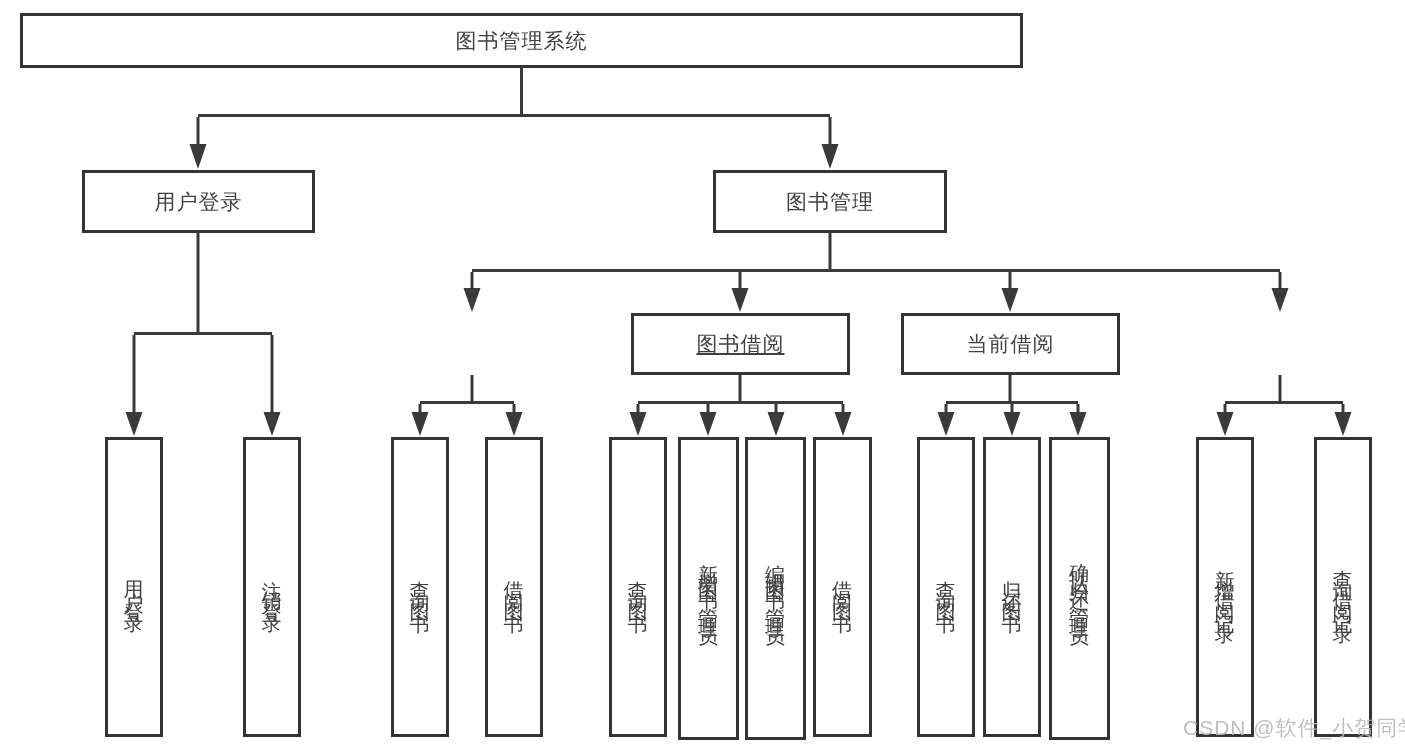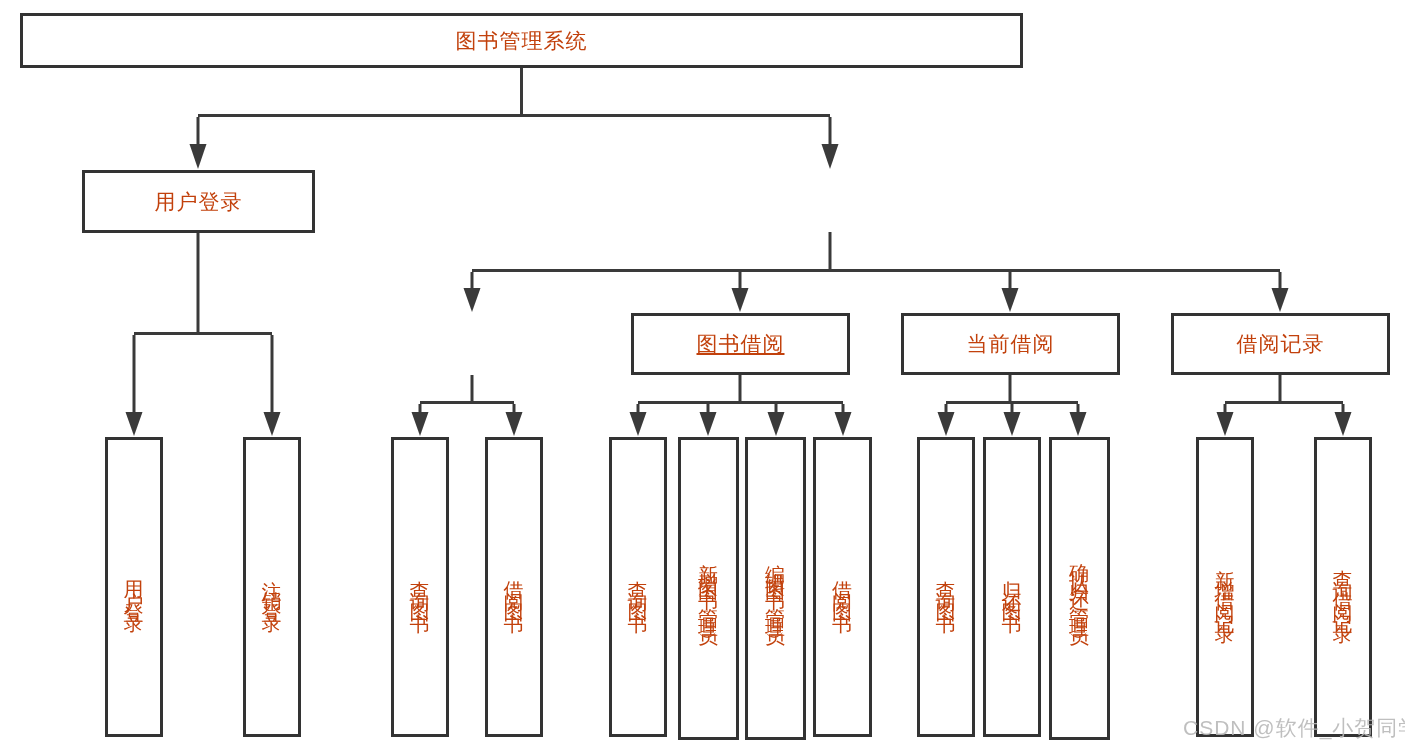--- a/index.html
+++ b/index.html
@@ -15,21 +15,21 @@
     position: absolute;
     left: 0; top: 0;
     width: 1405px; height: 747px;
     pointer-events: none;
   }
   .node {
     position: absolute;
     box-sizing: border-box;
     border: 3px solid #333333;
     background: #ffffff;
-    color: #c2410c;
+    color: #404040;
     display: flex;
     align-items: center;
     justify-content: center;
     text-align: center;
     z-index: 2;
   }
   .node-h {
     font-size: 21px;
     letter-spacing: 1px;
     white-space: nowrap;
@@ -119,24 +119,24 @@
     <path class="cline" d="M1225,402.5 H1343"></path>
     <path class="cline" d="M1225,404 V414"></path>
     <polygon class="ctri" points="1216.5,412 1233.5,412 1225,436"></polygon>
     <path class="cline" d="M1343,404 V414"></path>
     <polygon class="ctri" points="1334.5,412 1351.5,412 1343,436"></polygon>
   </svg>
 
   <div class="node node-h" style="left:20px; top:13px; width:1003px; height:55px;">图书管理系统</div>
 
   <div class="node node-h" style="left:82px; top:170px; width:233px; height:63px;">用户登录</div>
+  <div class="node node-h" style="left:713px; top:170px; width:234px; height:63px;">图书管理</div>
 
   <div class="node node-h" style="left:631px; top:313px; width:219px; height:62px;text-decoration:underline;">图书借阅</div>
   <div class="node node-h" style="left:901px; top:313px; width:219px; height:62px;">当前借阅</div>
-  <div class="node node-h" style="left:1171px; top:313px; width:219px; height:62px;">借阅记录</div>
 
   <div class="node node-v" style="left:105px; top:437px; width:58px; height:300px;">用户登录</div>
   <div class="node node-v" style="left:243px; top:437px; width:58px; height:300px;">注销登录</div>
 
   <div class="node node-v" style="left:391px; top:437px; width:58px; height:300px;">查询图书</div>
   <div class="node node-v" style="left:485px; top:437px; width:58px; height:300px;">借阅图书</div>
 
   <div class="node node-v" style="left:609px; top:437px; width:58px; height:300px;">查询图书</div>
   <div class="node node-v" style="left:678px; top:437px; width:61px; height:303px; letter-spacing:9px;">新增图书（管理员）</div>
   <div class="node node-v" style="left:745px; top:437px; width:61px; height:303px; letter-spacing:9px;">编辑图书（管理员）</div>

